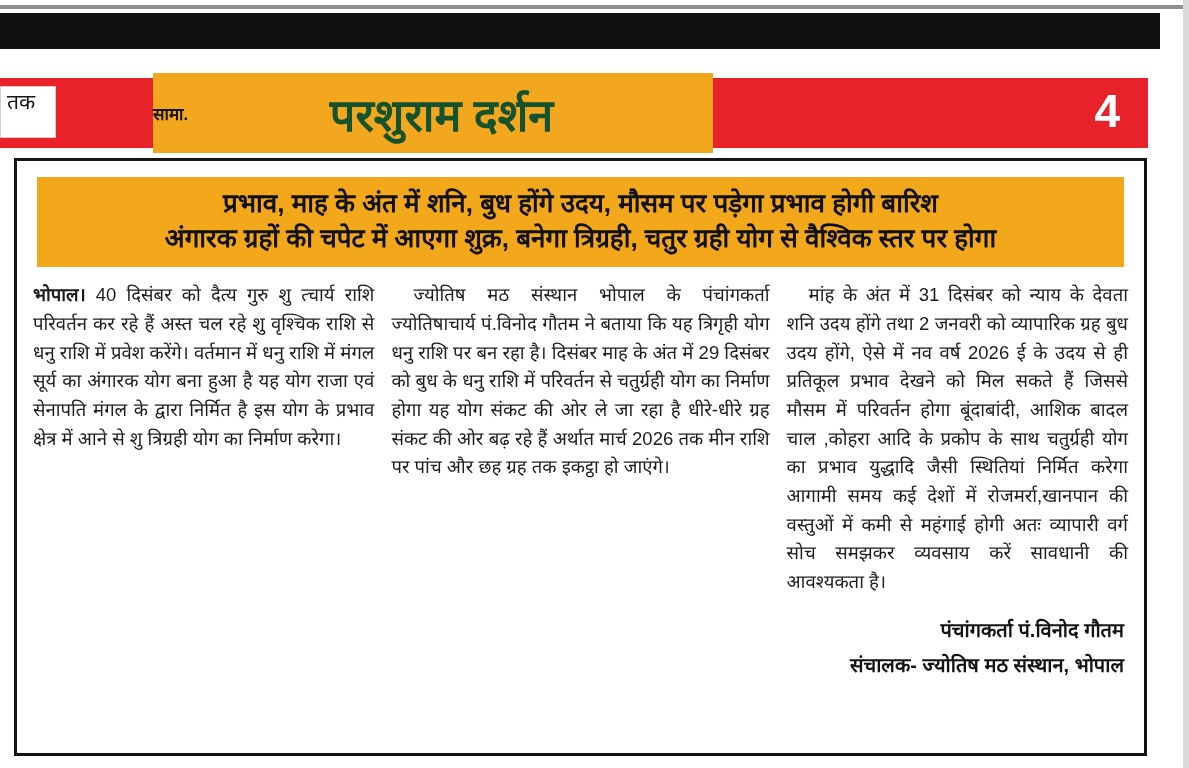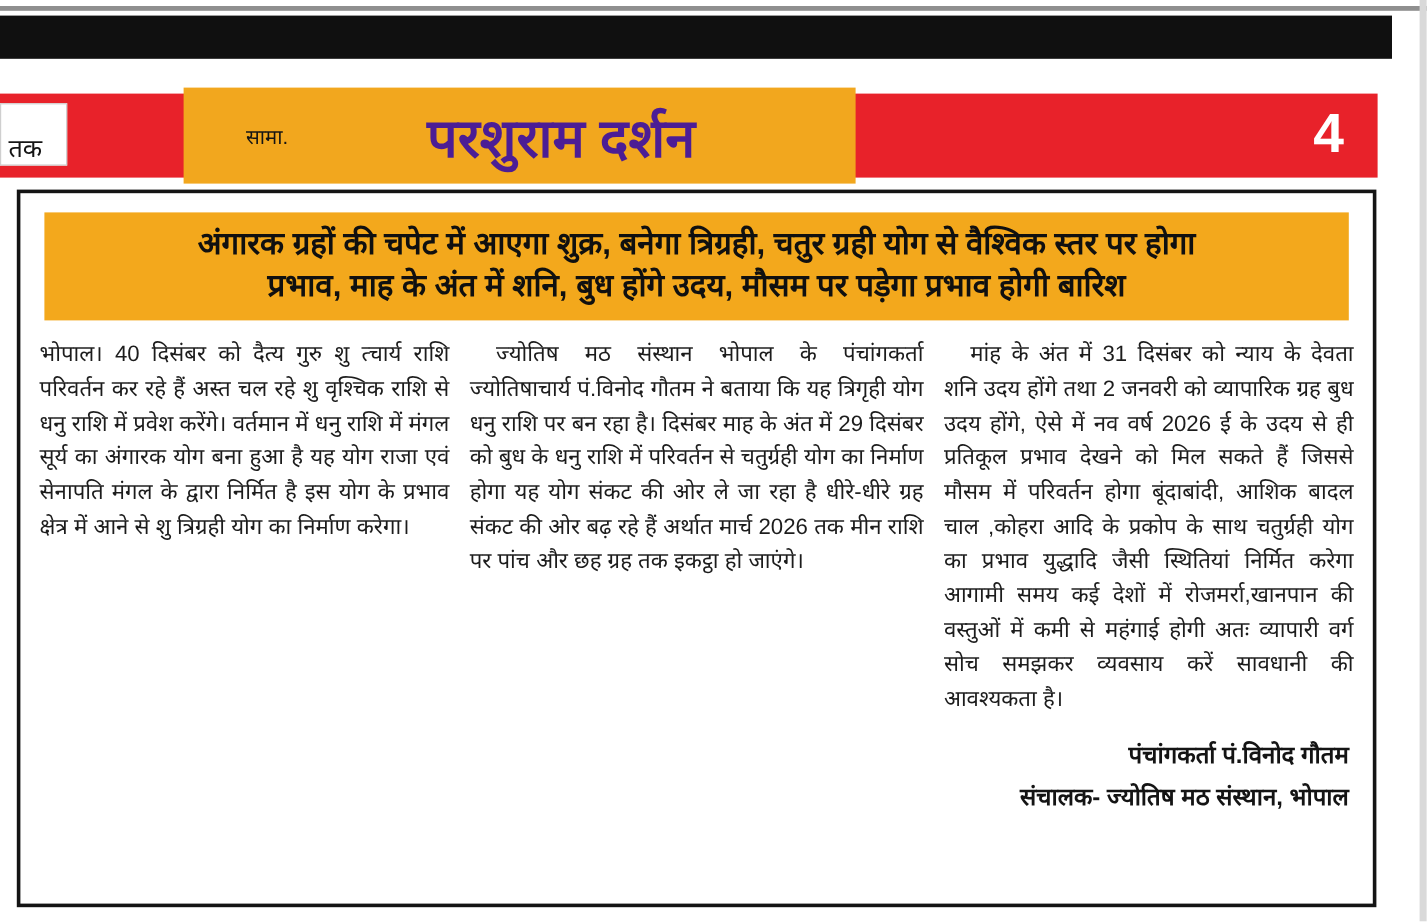--- a/index.html
+++ b/index.html
@@ -8,30 +8,30 @@
     font-family:"Liberation Sans","DejaVu Sans",sans-serif;
     overflow:hidden;color:#1b1b1b;
   }
   .top-gray{position:absolute;left:0;top:5px;width:1189px;height:4px;background:#8f8f8f;}
   .black-bar{position:absolute;left:0;top:13px;width:1160px;height:36px;background:#101010;}
   .right-edge{position:absolute;right:0;top:0;width:6px;height:768px;background:#d9d9d9;}
 
   .red-strip{position:absolute;left:0;top:78px;width:1148px;height:70px;background:#e8222a;}
   .tak-box{
     position:absolute;left:0;top:8px;width:56px;height:52px;background:#ffffff;
-    border:1px solid #cfcfcf;display:flex;align-items:flex-end;justify-content:flex-start;
+    border:1px solid #cfcfcf;display:flex;align-items:flex-start;justify-content:flex-start;
     font-size:21px;color:#151515;padding-left:6px;box-sizing:border-box;
   }
   .yellow-box{
     position:absolute;left:153px;top:-5px;width:560px;height:80px;background:#f2a71e;
     display:flex;align-items:center;
   }
-  .section-label{font-size:17px;font-weight:normal;color:#141414;margin-left:52px;}
+  .section-label{font-size:17px;font-weight:bold;color:#141414;}
   .masthead-title{
-    flex:1;text-align:center;font-size:45px;font-weight:bold;color:#4c1d95;
+    flex:1;text-align:center;font-size:45px;font-weight:bold;color:#14532d;
     letter-spacing:0px;padding-right:18px;
   }
   .page-number{
     position:absolute;right:28px;top:6px;font-size:46px;font-weight:bold;color:#ffffff;
     font-family:"Liberation Sans","DejaVu Sans",sans-serif;
   }
 
   .article-box{
     position:absolute;left:14px;top:158px;width:1133px;height:598px;
     border:3px solid #141414;background:#ffffff;box-sizing:border-box;
@@ -47,21 +47,21 @@
   }
   .columns{display:flex;gap:17px;padding:14px 16px 0;}
   .col{box-sizing:border-box;}
   .col-1{width:352px;}
   .col-2{width:390px;}
   .col-3{width:352px;}
   .col p{
     margin:0 0 16px;font-size:18.5px;line-height:1.55;text-align:justify;color:#1c1c1c;
   }
   .indent{text-indent:22px;}
-  .dateline{font-weight:normal;margin-top:32px;}
+  .dateline{font-weight:bold;margin-top:32px;}
   .signature{
     text-align:right;font-weight:bold;font-size:20px;line-height:1.75;
     color:#141414;padding-right:4px;margin-top:2px;
   }
 </style>
 </head>
 <body>
 
 <div class="top-gray"></div>
 <div class="black-bar"></div>
@@ -74,22 +74,22 @@
   <div class="yellow-box">
     <span class="section-label">सामा.</span>
     <span class="masthead-title">परशुराम दर्शन</span>
   </div>
   <div class="page-number">4</div>
 </div>
 
 <div class="article-box">
 
   <div class="subhead">
+    <div>प्रभाव, माह के अंत में शनि, बुध होंगे उदय, मौसम पर पड़ेगा प्रभाव होगी बारिश</div>
     <div>अंगारक ग्रहों की चपेट में आएगा शुक्र, बनेगा त्रिग्रही, चतुर ग्रही  योग से वैश्विक स्तर पर  होगा</div>
-    <div>प्रभाव, माह के अंत में शनि, बुध होंगे उदय, मौसम पर पड़ेगा प्रभाव होगी बारिश</div>
   </div>
 
   <div class="columns">
     <div class="col col-1">
       <p><span class="dateline">भोपाल।</span> <span>40 दिसंबर को दैत्य गुरु शु  त्चार्य राशि परिवर्तन कर रहे हैं अस्त चल रहे शु वृश्चिक राशि से धनु राशि में प्रवेश करेंगे। वर्तमान में धनु राशि में मंगल सूर्य का अंगारक योग बना हुआ है यह योग राजा एवं सेनापति मंगल के द्वारा निर्मित है इस योग के प्रभाव क्षेत्र में आने से शु  त्रिग्रही योग का निर्माण करेगा।</span></p>
     </div>
 
     <div class="col col-2">
       <p class="indent">ज्योतिष मठ संस्थान भोपाल के पंचांगकर्ता ज्योतिषाचार्य पं.विनोद गौतम ने बताया कि यह त्रिगृही योग धनु राशि पर बन रहा है। दिसंबर माह के अंत में 29 दिसंबर को बुध के धनु राशि में परिवर्तन से चतुर्ग्रही योग का निर्माण होगा यह योग संकट की ओर ले जा रहा है धीरे-धीरे ग्रह संकट की ओर बढ़ रहे हैं अर्थात मार्च 2026 तक मीन राशि पर पांच और छह ग्रह तक इकट्ठा हो जाएंगे।</p>
     </div>

